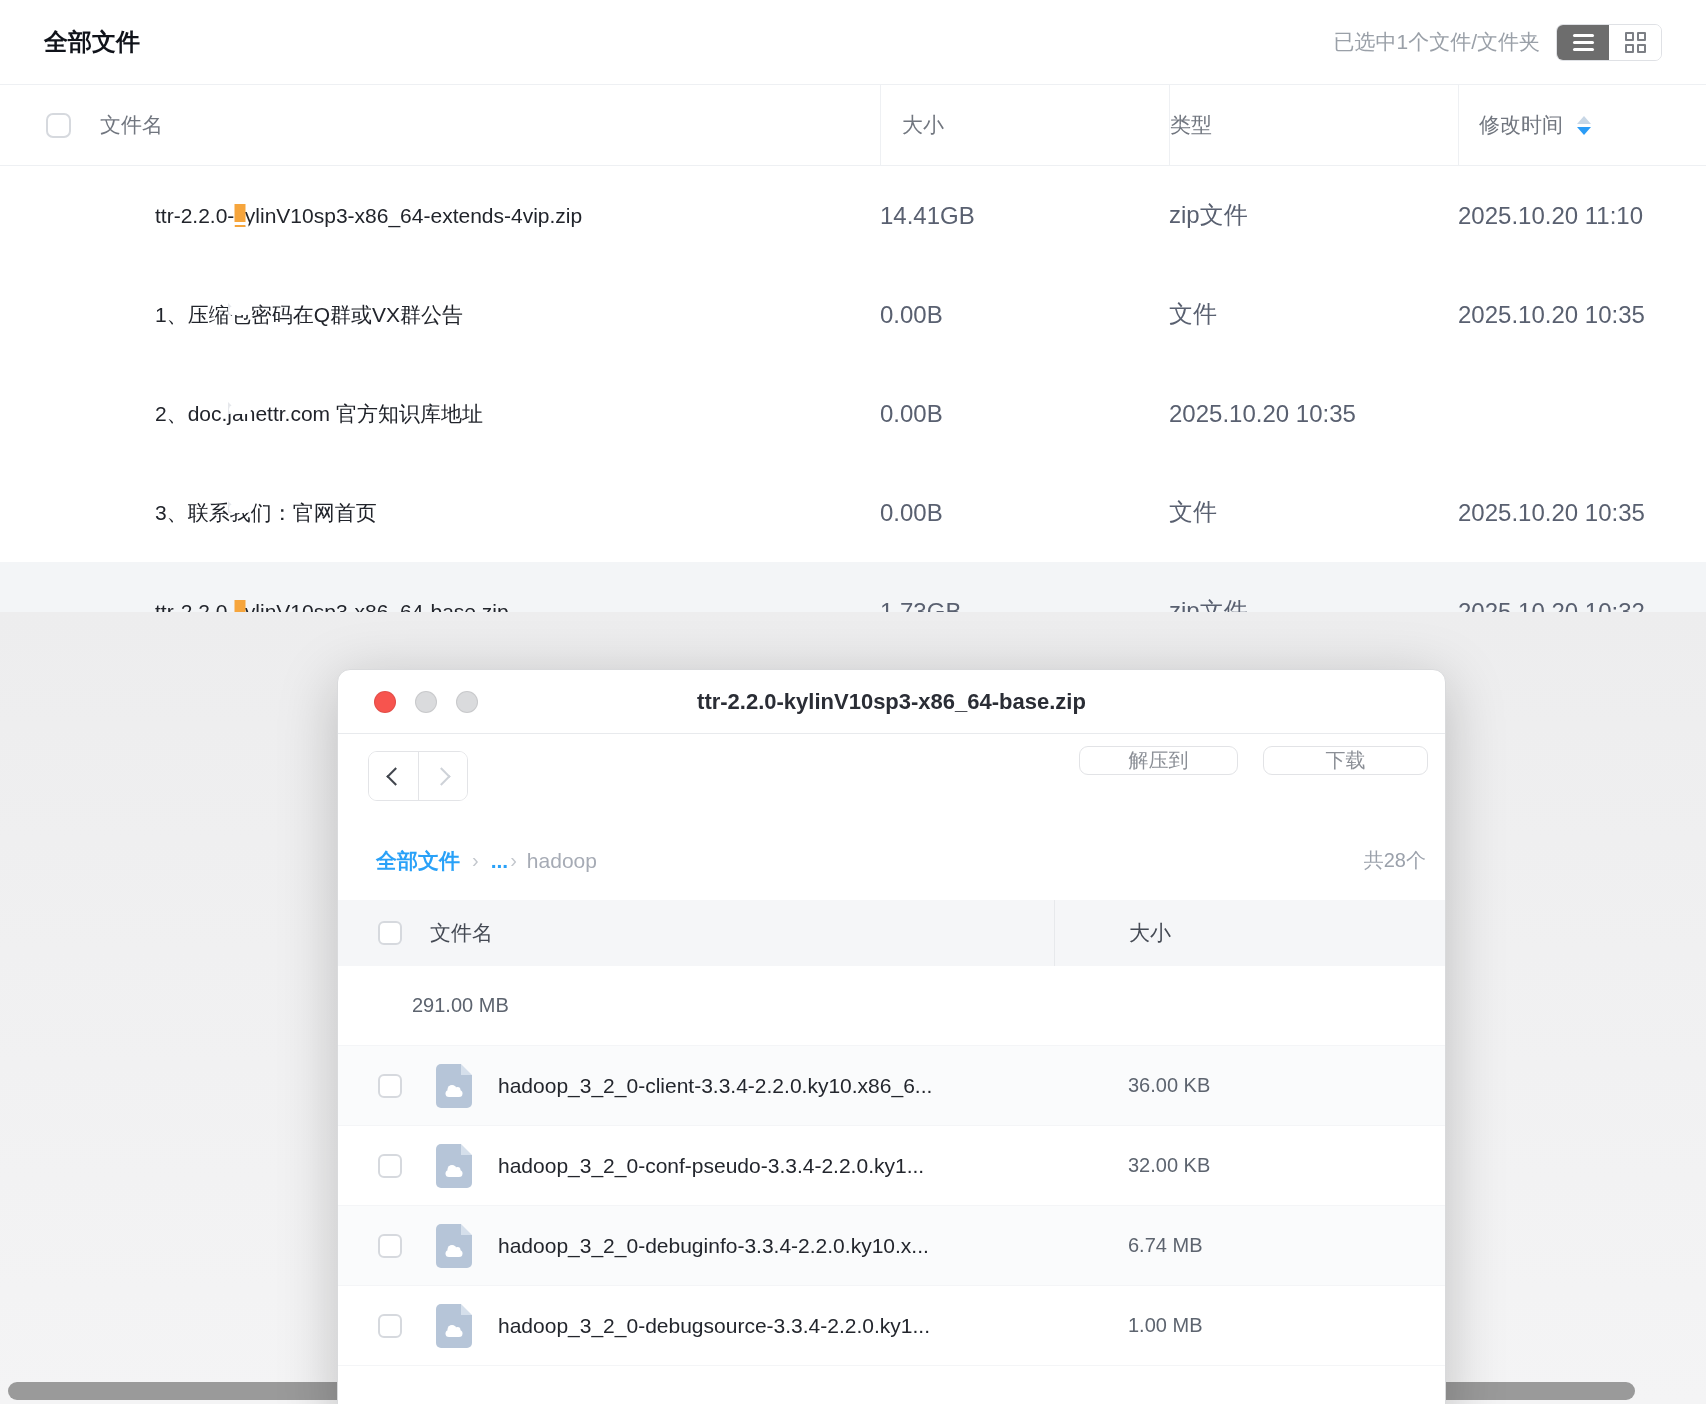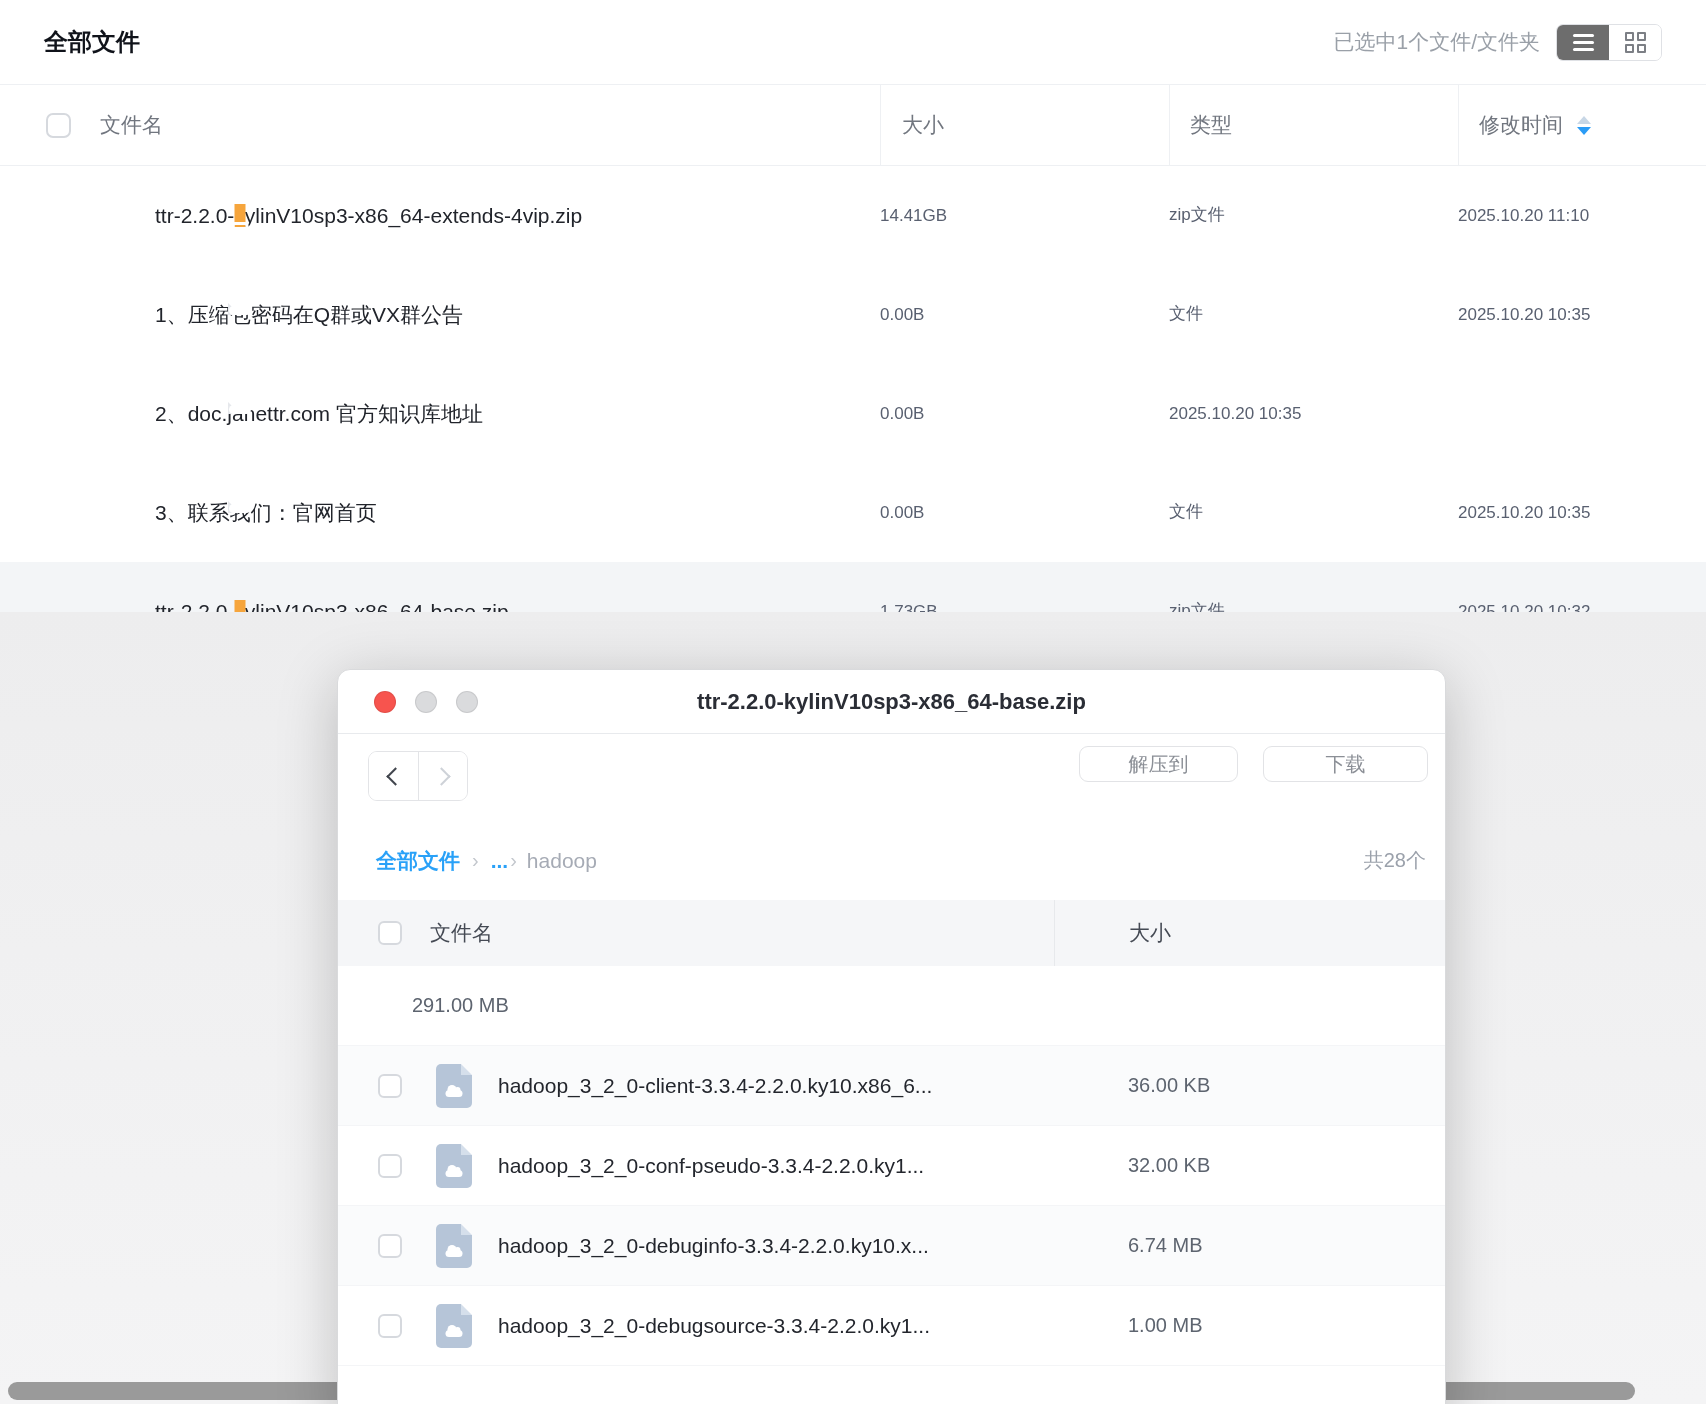--- a/index.html
+++ b/index.html
@@ -18,34 +18,34 @@
   .hamburger i { display:block; width:21px; height:3px; background:#fff; border-radius:2px; }
   .gridglyph { display:grid; grid-template-columns:9px 9px; grid-template-rows:9px 9px; gap:3px; }
   .gridglyph i { border:2px solid #7c7f85; border-radius:1px; }
 
   
   .thead, .mrow { display:grid; grid-template-columns:880px 289px 289px 248px; align-items:center; position:relative; }
   .thead { height:81px; border-bottom:1px solid #eef0f3; color:#71767f; font-size:21px; }
   .thead .hcell { height:100%; display:flex; align-items:center; }
   .hcell.c-size,.hcell.c-type,.hcell.c-time { border-left:1px solid #eef0f3; }
   .c-name-pad { padding-left:100px; }
-  .c-size { padding-left:21px; } .c-type { padding-left:20px; } .c-time { padding-left:20px; }
+  .c-size { padding-left:21px; } .c-type { } .c-time { padding-left:20px; }
   .cb { width:25px; height:25px; border:2px solid #d6d9de; border-radius:7px; background:#fff; position:absolute; cursor:pointer; }
   .thead .cb { left:46px; top:28px; }
   .cb.checked { background:#2196f3; border-color:#2196f3; }
   .cb.checked::after { content:""; position:absolute; left:5px; top:5px; width:12px; height:6px; border-left:3px solid #fff; border-bottom:3px solid #fff; transform:rotate(-45deg); }
   .sort { display:inline-flex; flex-direction:column; gap:3px; margin-left:14px; cursor:pointer; }
   .sort .up { width:0; height:0; border-left:7px solid transparent; border-right:7px solid transparent; border-bottom:8px solid #c8d7e6; }
   .sort .down { width:0; height:0; border-left:7px solid transparent; border-right:7px solid transparent; border-top:8px solid #2b9cf6; }
 
   .mrow { height:99px; font-size:21px; cursor:pointer; }
   .mrow.selected { background:#f3f5f7; }
   .mrow .cb { left:30px; top:37px; }
   .name-cell { padding-left:155px; position:relative; color:#21242b; }
-  .size-cell,.type-cell,.time-cell { color:#596070; font-size:17px; }
+  .size-cell,.type-cell,.time-cell { color:#596070; font-size:24px; }
   .type-cell span { display:inline-block; max-width:225px; line-height:1.45;text-align:right; }
   .row-icon { position:absolute; left:85px; top:50%; transform:translateY(-50%); }
 
   
   .zipicon { width:44px; height:44px; border-radius:9px; position:relative; overflow:hidden;
              background:linear-gradient(180deg,#55acf4 0%,#55acf4 47%,#6ecb37 47%,#6ecb37 100%); }
   .zipicon .strap { position:absolute; left:50%; transform:translateX(-50%); top:0; bottom:0; width:11px; background:#f6a53c; }
   .zipicon .band { position:absolute; left:0; right:0; top:14px; height:16px; background:#f2655e; }
   .zipicon .buckle { position:absolute; top:18px; left:50%; transform:translateX(-50%); width:17px; height:9px; border:3px solid #fff; border-radius:3px; }
 
@@ -70,21 +70,21 @@
   .light.red { background:#f7544e; }
   .light.grey { background:#dadbdd; }
   .mtitle { width:100%; text-align:center; font-size:22px; font-weight:bold; color:#2a2d35; }
   .mtoolbar { height:87px; position:relative; }
   .navgroup { position:absolute; left:30px; top:17px; display:flex; border:1px solid #e3e4e7; border-radius:9px; height:50px; overflow:hidden; }
   .navbtn { width:49px; display:flex; align-items:center; justify-content:center; cursor:pointer; background:#fff; }
   .navbtn + .navbtn { border-left:1px solid #e3e4e7; }
   .chev { width:13px; height:13px; border-left:2px solid #41454d; border-bottom:2px solid #41454d; }
   .chev.left { transform:rotate(45deg); margin-left:4px; }
   .chev.right { transform:rotate(225deg); margin-right:4px; border-color:#ced2d8; }
-  .mbtn { position:absolute; top:12px; height:36px; border:1px solid #e2e3e6; border-radius:9px; background:#fff;
+  .mbtn { position:absolute; top:12px; height:29px; border:1px solid #e2e3e6; border-radius:9px; background:#fff;
           color:#8b8f96; font-size:20px; display:flex; align-items:center; justify-content:center; cursor:pointer; }
   .btn-extract { left:741px; width:159px; }
   .btn-download { left:925px; width:165px; }
   .mbreadcrumb { height:79px; display:flex; align-items:center; padding:0 19px 0 38px; font-size:21px; }
   .crumb-root { color:#29a1f8; font-weight:bold; cursor:pointer; }
   .crumb-sep { color:#c3c7cd; margin:0 12px; font-size:20px; }
   .crumb-ellipsis { color:#29a1f8; font-weight:bold; cursor:pointer; }
   .crumb-sep2 { color:#c3c7cd; margin:0 10px 0 2px; font-size:20px; }
   .crumb-current { color:#a6abb5; }
   .crumb-count { margin-left:auto; color:#9ba1ab; font-size:20px; }

